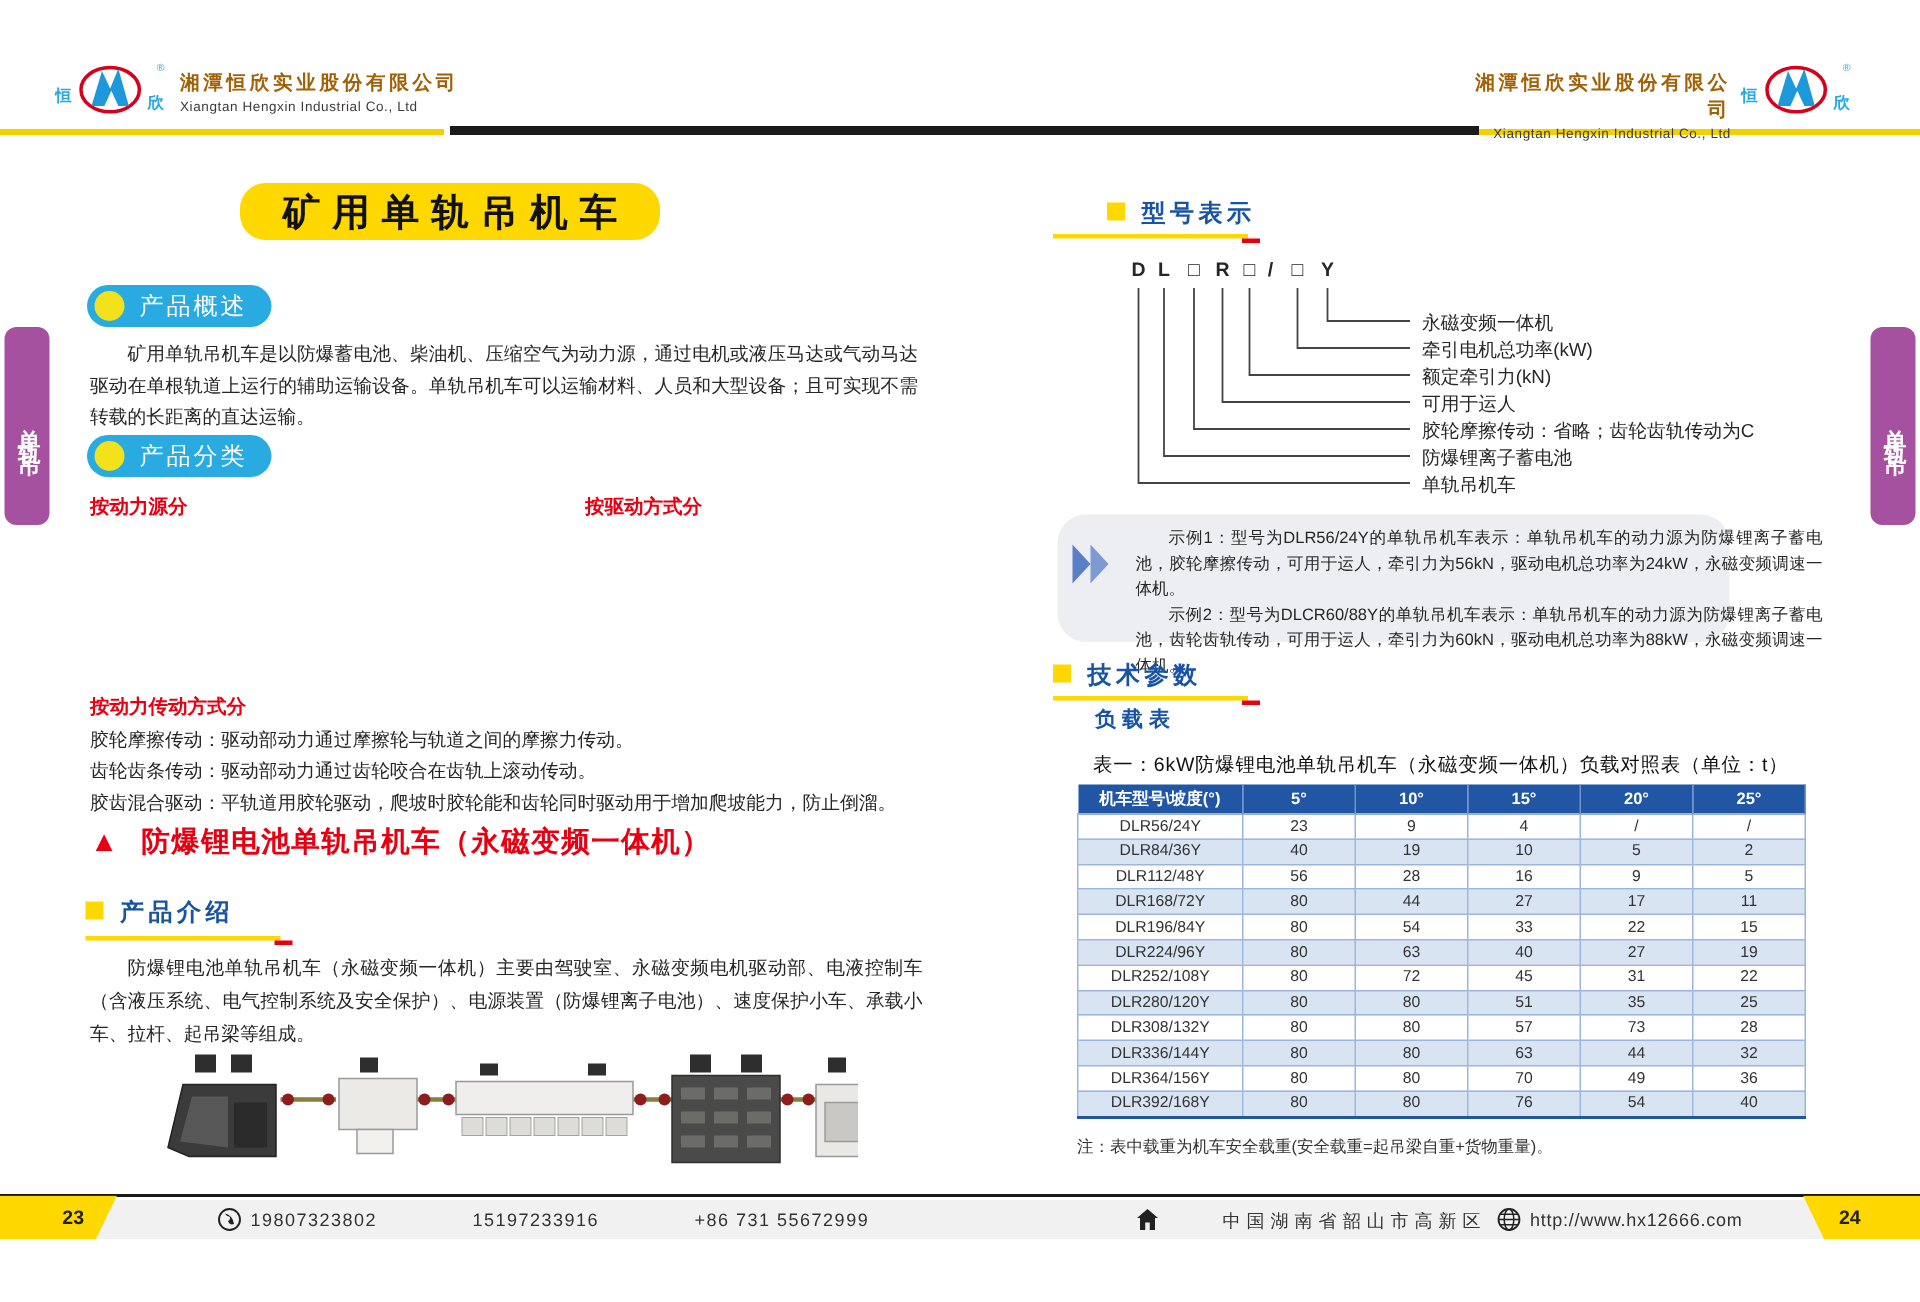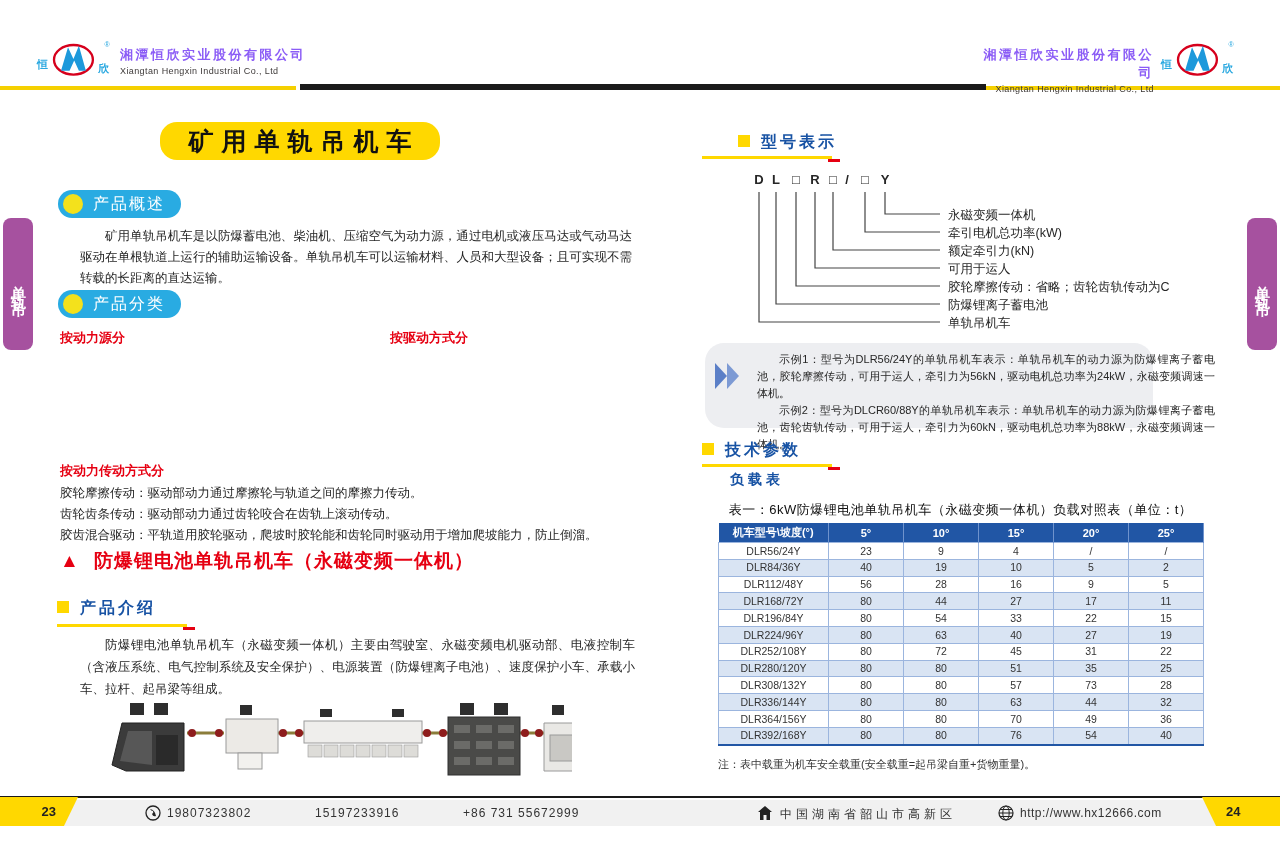--- a/index.html
+++ b/index.html
@@ -1,21 +1,21 @@
 <!DOCTYPE html>
 <html><head>
 <meta charset="utf-8">
 <style>
   html,body{margin:0;padding:0;background:#fff;}
   .page{position:relative;width:1280px;height:868px;background:#ffffff;overflow:hidden;
         font-family:"Liberation Sans","DejaVu Sans",sans-serif;color:#262626;}
   .abs{position:absolute;}
 
   
-  .company-cn{font-size:13px;font-weight:bold;letter-spacing:2.5px;color:#8b5cf6;}
+  .company-cn{font-size:13px;font-weight:bold;letter-spacing:2.5px;color:#a16207;}
   .company-en{font-size:9px;color:#3e3a39;letter-spacing:0.4px;margin-top:2px;}
   .rule-yellow{background:#f5d000;height:4px;}
   .rule-black{background:#1a1a1a;height:6px;}
 
   
   .title-banner{left:160px;top:122px;width:280px;height:38px;background:#ffd800;border-radius:17px;
     display:flex;align-items:center;justify-content:center;font-size:25px;font-weight:bold;
     letter-spacing:8px;color:#111;padding-left:8px;box-sizing:border-box;}
 
   
@@ -29,21 +29,21 @@
   .pill .dot{width:20px;height:20px;border-radius:50%;background:#f3e11c;margin-right:10px;}
   .pill .pill-text{color:#fff;font-size:16px;font-weight:normal;letter-spacing:2px;}
 
   
   .sq-heading{display:flex;align-items:flex-start;}
   .sq-heading .sq{width:12px;height:12px;background:#ffd800;margin-top:3px;}
   .sq-heading .sq-text{color:#1853a4;font-size:16px;font-weight:bold;letter-spacing:3px;margin-left:11px;}
   .u-yellow{height:3px;background:#ffd800;}
   .u-red{height:3px;background:#e60012;}
 
-  .body-par{font-size:12.5px;line-height:21px;color:#262626;text-indent:2em;text-align:justify;margin-left:20px;}
+  .body-par{font-size:12.5px;line-height:21px;color:#262626;text-indent:2em;text-align:justify;}
   .red-sub{color:#e60012;font-size:13px;font-weight:bold;}
   .cls-item{font-size:12.5px;line-height:21px;color:#262626;white-space:nowrap;}
   .red-product-heading{color:#e60012;font-size:19px;font-weight:bold;letter-spacing:1px;}
 
   
   .mdl-sym{position:absolute;top:172px;transform:translateX(-50%);font-size:13px;font-weight:bold;color:#262626;}
   .mdl-label{position:absolute;left:948px;font-size:12.5px;color:#262626;white-space:nowrap;}
 
   
   .example-box{left:705px;top:343px;width:448px;height:85px;background:#edeef1;border-radius:19px;}
@@ -66,21 +66,21 @@
   
   .footer-bar{left:0;top:800px;width:1280px;height:26px;background:#f1f1f1;}
   .footer-line{left:0;top:796px;width:1280px;height:2px;background:#1a1a1a;}
   .pg-left{left:0;top:797px;width:78px;height:29px;background:#ffd800;
     clip-path:polygon(0 0,100% 0,82% 100%,0 100%);color:#222;font-size:13px;font-weight:bold;
     display:flex;align-items:center;justify-content:flex-end;padding-right:22px;box-sizing:border-box;}
   .pg-right{left:1202px;top:797px;width:78px;height:29px;background:#ffd800;
     clip-path:polygon(0 0,100% 0,100% 100%,18% 100%);color:#222;font-size:13px;font-weight:bold;
     display:flex;align-items:center;justify-content:flex-start;padding-left:24px;box-sizing:border-box;}
   .footer-item{font-size:12px;color:#333;letter-spacing:1px;top:806px;white-space:nowrap;}
-  .footer-addr{letter-spacing:4px;}
+  .footer-addr{letter-spacing:4px;margin-left:35px;}
 
   svg{display:block;}
 </style>
 </head>
 <body>
 
 <div class="page">
 
   <div class="abs" style="left:36px;top:38px;width:78px;height:42px;">
     <svg width="78" height="42" viewBox="0 0 100 54">

